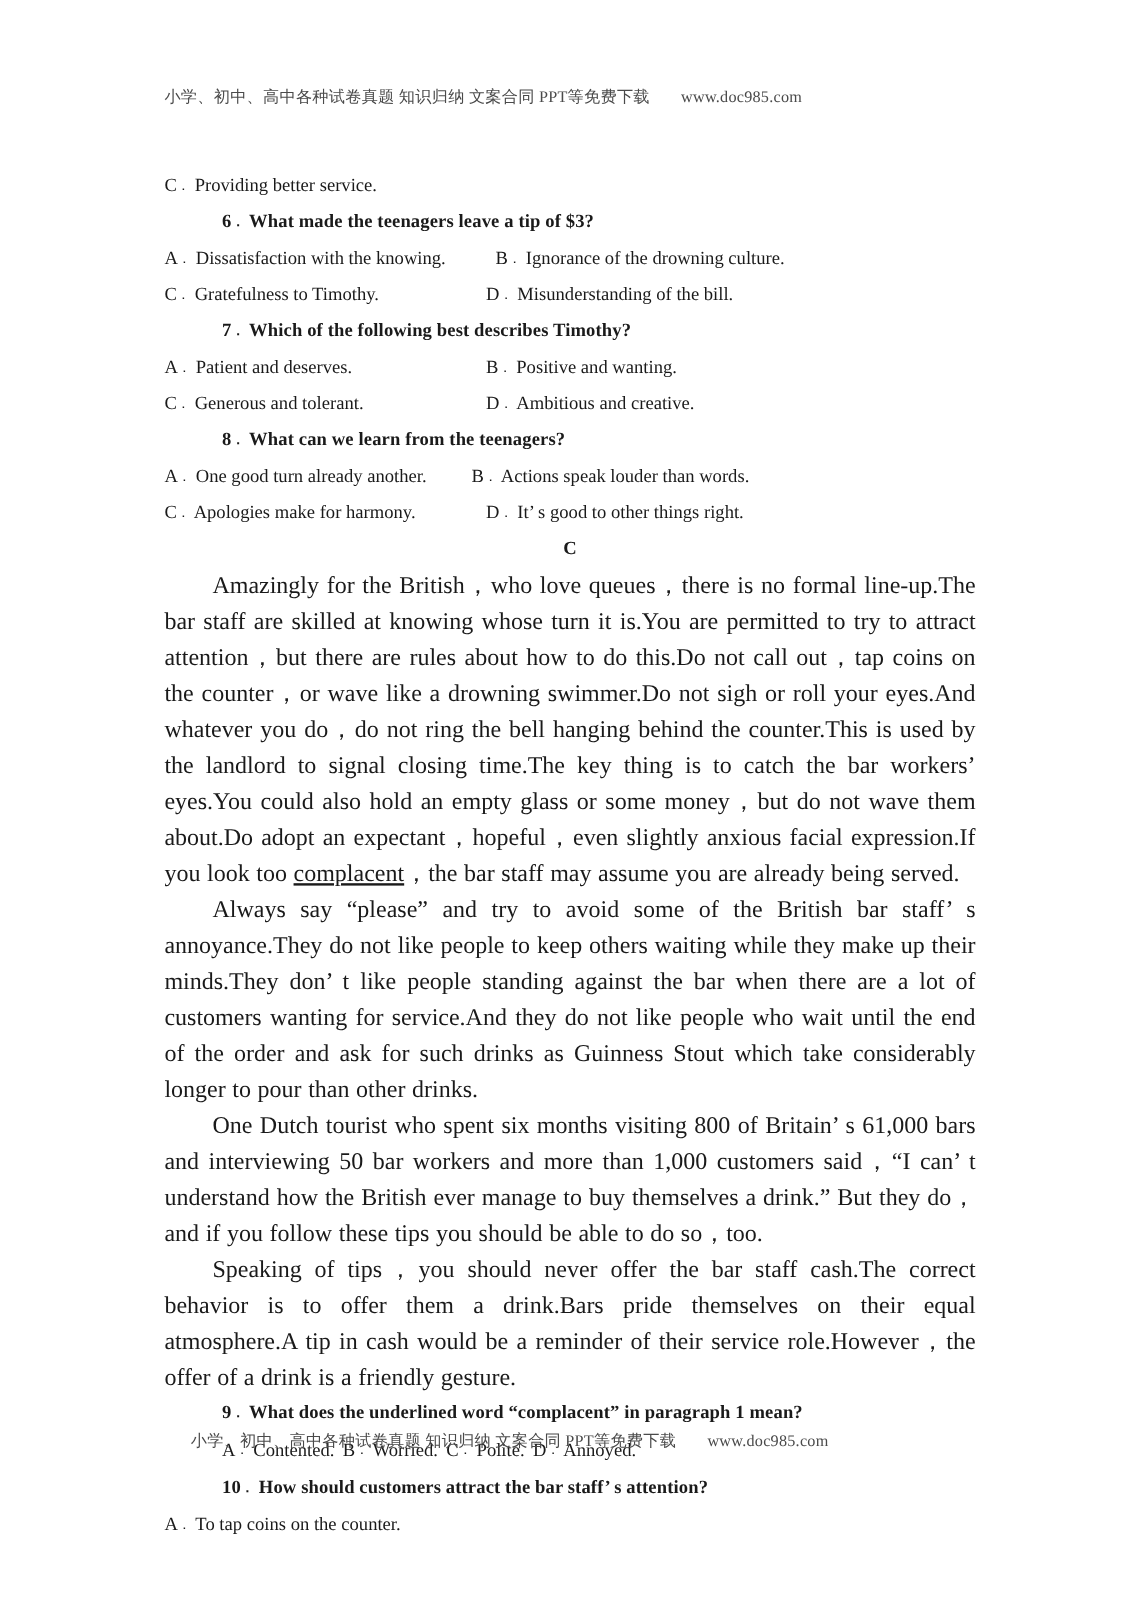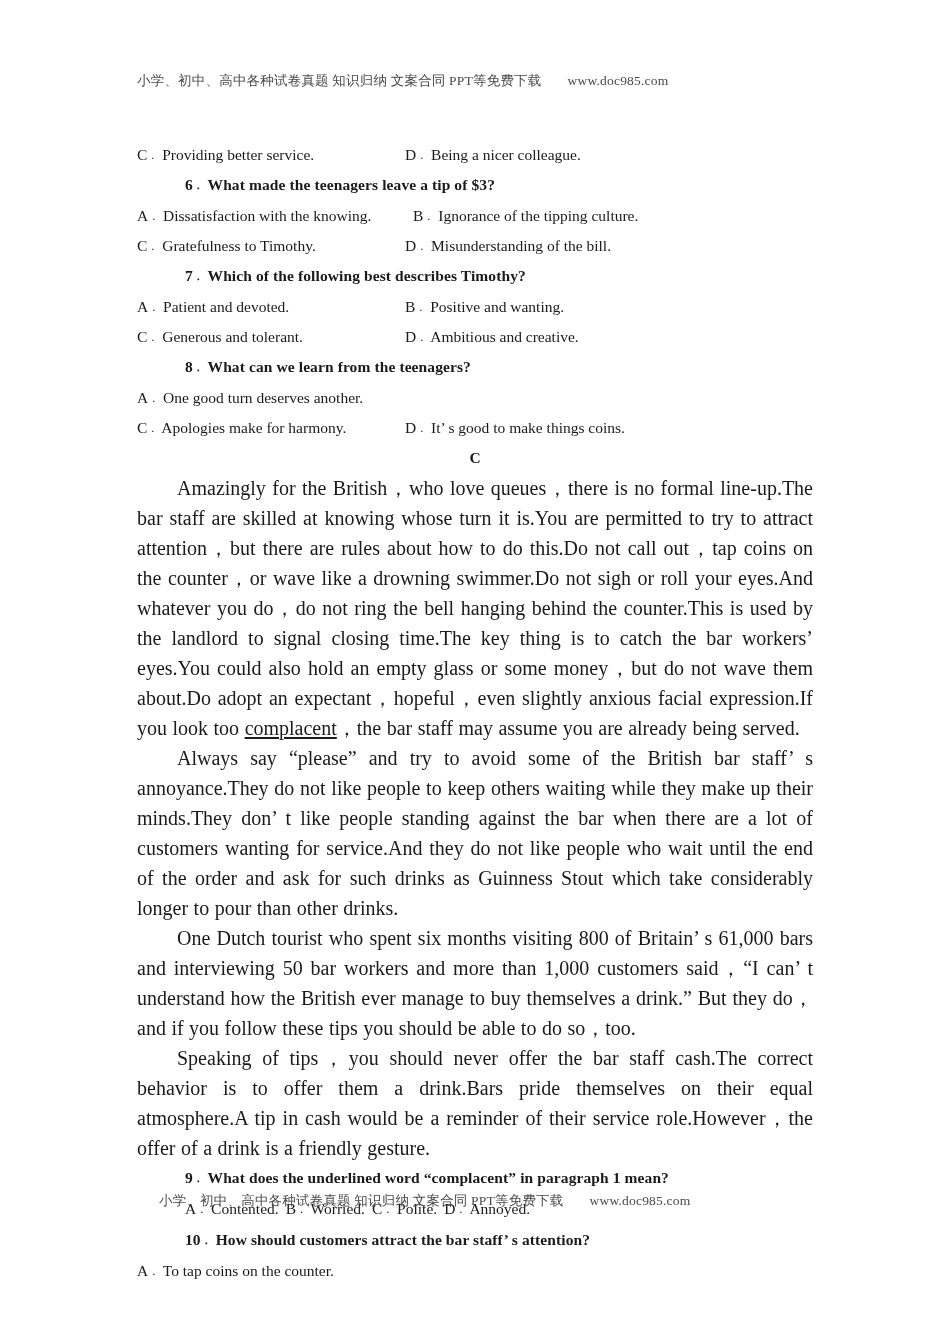--- a/index.html
+++ b/index.html
@@ -117,47 +117,47 @@
 
   <div class="watermark watermark-top">
     <span>小学、初中、高中各种试卷真题  知识归纳  文案合同  PPT等免费下载</span><span class="wm-url">www.doc985.com</span>
   </div>
 
   <div class="content">
 
     <div id="block-questions">
         <div class="optrow">
           <span class="col colA"><span class="marker">C<span class="dot">．</span></span><span class="opt-text">  Providing better service.</span></span>
-          <span class="col" style="left: 268px;"><span class="marker">D<span class="dot">．</span></span><span class="opt-text">  Being a nicer colleague.</span></span>
         </div>
         <div class="qline stem"><span class="marker">6<span class="dot">．</span></span><span>  What made the teenagers leave a tip of $3?</span></div>
         <div class="optrow">
           <span class="col colA"><span class="marker">A<span class="dot">．</span></span><span class="opt-text">  Dissatisfaction with the knowing.</span></span>
-          <span class="col" style="left: 276px;"><span class="marker">B<span class="dot">．</span></span><span class="opt-text">  Ignorance of the tipping culture.</span></span>
+          <span class="col" style="left: 276px;"><span class="marker">B<span class="dot">．</span></span><span class="opt-text">  Ignorance of the drowning culture.</span></span>
         </div>
         <div class="optrow">
           <span class="col colA"><span class="marker">C<span class="dot">．</span></span><span class="opt-text">  Gratefulness to Timothy.</span></span>
           <span class="col" style="left: 268px;"><span class="marker">D<span class="dot">．</span></span><span class="opt-text">  Misunderstanding of the bill.</span></span>
         </div>
         <div class="qline stem"><span class="marker">7<span class="dot">．</span></span><span>  Which of the following best describes Timothy?</span></div>
         <div class="optrow">
-          <span class="col colA"><span class="marker">A<span class="dot">．</span></span><span class="opt-text">  Patient and devoted.</span></span>
+          <span class="col colA"><span class="marker">A<span class="dot">．</span></span><span class="opt-text">  Patient and deserves.</span></span>
           <span class="col" style="left: 268px;"><span class="marker">B<span class="dot">．</span></span><span class="opt-text">  Positive and wanting.</span></span>
         </div>
         <div class="optrow">
           <span class="col colA"><span class="marker">C<span class="dot">．</span></span><span class="opt-text">  Generous and tolerant.</span></span>
           <span class="col" style="left: 268px;"><span class="marker">D<span class="dot">．</span></span><span class="opt-text">  Ambitious and creative.</span></span>
         </div>
         <div class="qline stem"><span class="marker">8<span class="dot">．</span></span><span>  What can we learn from the teenagers?</span></div>
         <div class="optrow">
-          <span class="col colA"><span class="marker">A<span class="dot">．</span></span><span class="opt-text">  One good turn deserves another.</span></span>
+          <span class="col colA"><span class="marker">A<span class="dot">．</span></span><span class="opt-text">  One good turn already another.</span></span>
+          <span class="col" style="left: 256px;"><span class="marker">B<span class="dot">．</span></span><span class="opt-text">  Actions speak louder than words.</span></span>
         </div>
         <div class="optrow">
           <span class="col colA"><span class="marker">C<span class="dot">．</span></span><span class="opt-text">  Apologies make for harmony.</span></span>
-          <span class="col" style="left: 268px;"><span class="marker">D<span class="dot">．</span></span><span class="opt-text">  It’ s good to make things coins.</span></span>
+          <span class="col" style="left: 268px;"><span class="marker">D<span class="dot">．</span></span><span class="opt-text">  It’ s good to other things right.</span></span>
         </div>
       </div>
 
     <div class="section-letter">C</div>
 
     <p class="para"><span>Amazingly for the British，who love queues，there is no formal line-up.The bar staff are skilled at knowing whose turn it is.You are permitted to try to attract attention，but there are rules about how to do this.Do not call out，tap coins on the counter，or wave like a drowning swimmer.Do not sigh or roll your eyes.And whatever you do，do not ring the bell hanging behind the counter.This is used by the landlord to signal closing time.The key thing is to catch the bar workers’ eyes.You could also hold an empty glass or some money，but do not wave them about.Do adopt an expectant，hopeful，even slightly anxious facial expression.If you look too </span><u>complacent</u><span>，the bar staff may assume you are already being served.</span></p>
 
     <p class="para">Always say “please” and try to avoid some of the British bar staff’ s annoyance.They do not like people to keep others waiting while they make up their minds.They don’ t like people standing against the bar when there are a lot of customers wanting for service.And they do not like people who wait until the end of the order and ask for such drinks as Guinness Stout which take considerably longer to pour than other drinks.</p>
 
     <p class="para">One Dutch tourist who spent six months visiting 800 of Britain’ s 61,000 bars and interviewing 50 bar workers and more than 1,000 customers said，“I can’ t understand how the British ever manage to buy themselves a drink.” But they do，and if you follow these tips you should be able to do so，too.</p>

